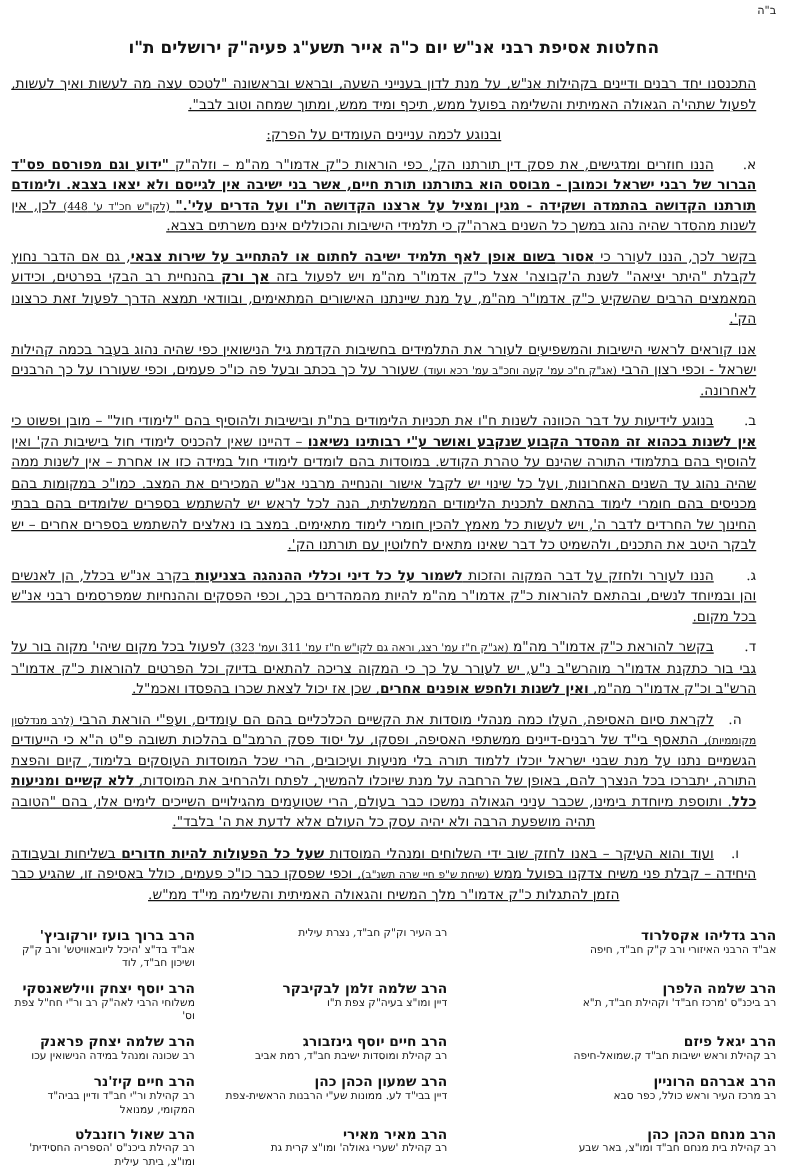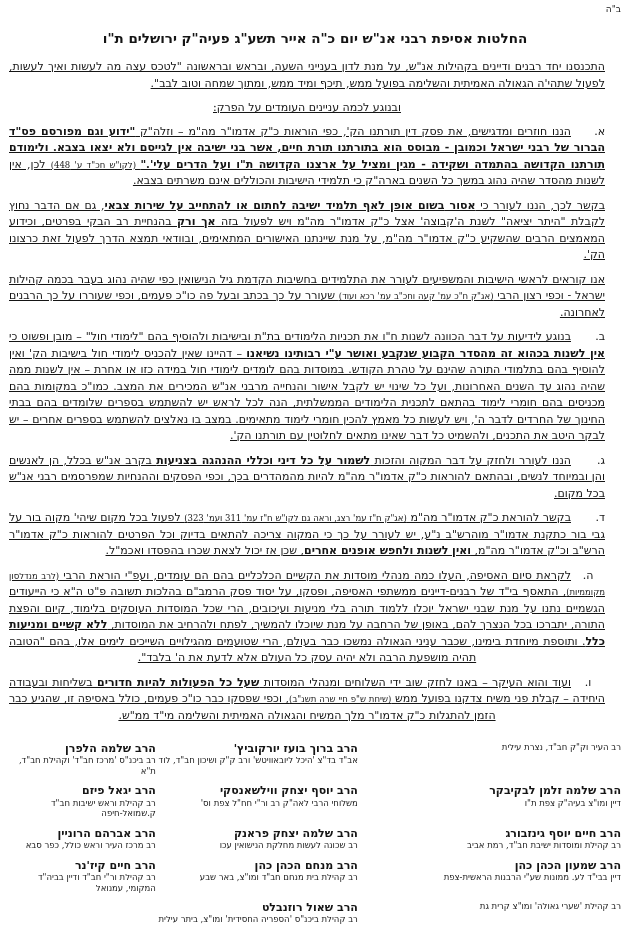--- a/index.html
+++ b/index.html
@@ -53,20 +53,24 @@
       <p class="para"><span class="seg">בקשר לכך, הננו לעורר כי </span><span class="seg b">אסור </span><span class="seg b u">בשום אופן</span><span class="seg b"> לאף תלמיד ישיבה לחתום או להתחייב על שירות צבאי</span><span class="seg">, גם אם הדבר נחוץ לקבלת "היתר יציאה" לשנת ה'קבוצה' אצל כ"ק אדמו"ר מה"מ ויש לפעול בזה </span><span class="seg b u">אך ורק</span><span class="seg"> בהנחיית רב הבקי בפרטים, וכידוע המאמצים הרבים שהשקיע כ"ק אדמו"ר מה"מ, על מנת שיינתנו האישורים המתאימים, ובוודאי תמצא הדרך לפעול זאת כרצונו הק'.</span></p>
       <p class="para"><span class="seg">אנו קוראים לראשי הישיבות והמשפיעים לעורר את התלמידים בחשיבות הקדמת גיל הנישואין כפי שהיה נהוג בעבר בכמה קהילות ישראל - וכפי רצון הרבי </span><span class="seg sm">(אג"ק ח"כ עמ' קעה וחכ"ב עמ' רכא ועוד)</span><span class="seg"> שעורר על כך בכתב ובעל פה כו"כ פעמים, וכפי שעוררו על כך הרבנים לאחרונה.</span></p>
       <p class="para"><span class="plabel">ב.</span><span class="seg">בנוגע לידיעות על דבר הכוונה לשנות ח"ו את תכניות הלימודים בת"ת ובישיבות ולהוסיף בהם "לימודי חול" – מובן ופשוט כי </span><span class="seg b u">אין לשנות בכהוא זה מהסדר הקבוע שנקבע ואושר ע"י רבותינו נשיאנו</span><span class="seg"> – דהיינו שאין להכניס לימודי חול בישיבות הק' ואין להוסיף בהם בתלמודי התורה שהינם על טהרת הקודש. במוסדות בהם לומדים לימודי חול במידה כזו או אחרת – אין לשנות ממה שהיה נהוג עד השנים האחרונות, ועל כל שינוי יש לקבל אישור והנחייה מרבני אנ"ש המכירים את המצב. כמו"כ במקומות בהם מכניסים בהם חומרי לימוד בהתאם לתכנית הלימודים הממשלתית, הנה לכל לראש יש להשתמש בספרים שלומדים בהם בבתי החינוך של החרדים לדבר ה', ויש לעשות כל מאמץ להכין חומרי לימוד מתאימים. במצב בו נאלצים להשתמש בספרים אחרים – יש לבקר היטב את התכנים, ולהשמיט כל דבר שאינו מתאים לחלוטין עם תורתנו הק'.</span></p>
       <p class="para"><span class="plabel">ג.</span><span class="seg">הננו לעורר ולחזק על דבר המקוה והזכות </span><span class="seg b">לשמור על כל דיני וכללי ההנהגה בצניעות</span><span class="seg"> בקרב אנ"ש בכלל, הן לאנשים והן ובמיוחד לנשים, ובהתאם להוראות כ"ק אדמו"ר מה"מ להיות מהמהדרים בכך, וכפי הפסקים וההנחיות שמפרסמים רבני אנ"ש בכל מקום.</span></p>
       <p class="para"><span class="plabel">ד.</span><span class="seg">בקשר להוראת כ"ק אדמו"ר מה"מ </span><span class="seg sm">(אג"ק ח"ז עמ' רצג, וראה גם לקו"ש ח"ז עמ' 311 ועמ' 323)</span><span class="seg"> לפעול בכל מקום שיהי' מקוה בור על גבי בור כתקנת אדמו"ר מוהרש"ב נ"ע, יש לעורר על כך כי המקוה צריכה להתאים בדיוק וכל הפרטים להוראות כ"ק אדמו"ר הרש"ב וכ"ק אדמו"ר מה"מ, </span><span class="seg b">ואין לשנות ולחפש אופנים אחרים</span><span class="seg">, שכן אז יכול לצאת שכרו בהפסדו ואכמ"ל.</span></p>
       <p class="para"><span class="plabel">ה.</span><span class="seg">לקראת סיום האסיפה, העלו כמה מנהלי מוסדות את הקשיים הכלכליים בהם הם עומדים, ועפ"י הוראת הרבי </span><span class="seg sm">(לרב מנדלסון מקוממיות)</span><span class="seg">, התאסף בי"ד של רבנים-דיינים ממשתפי האסיפה, ופסקו, על יסוד פסק הרמב"ם בהלכות תשובה פ"ט ה"א כי הייעודים הגשמיים נתנו על מנת שבני ישראל יוכלו ללמוד תורה בלי מניעות ועיכובים, הרי שכל המוסדות העוסקים בלימוד, קיום והפצת התורה, יתברכו בכל הנצרך להם, באופן של הרחבה על מנת שיוכלו להמשיך, לפתח ולהרחיב את המוסדות, </span><span class="seg b">ללא קשיים ומניעות כלל</span><span class="seg">. ותוספת מיוחדת בימינו, שכבר עניני הגאולה נמשכו כבר בעולם, הרי שטועמים מהגילויים השייכים לימים אלו, בהם "הטובה תהיה מושפעת הרבה ולא יהיה עסק כל העולם אלא לדעת את ה' בלבד".</span></p>
       <p class="para"><span class="plabel">ו.</span><span class="seg">ועוד והוא העיקר – באנו לחזק שוב ידי השלוחים ומנהלי המוסדות </span><span class="seg b">שעל כל הפעולות להיות חדורים</span><span class="seg"> בשליחות ובעבודה היחידה – קבלת פני משיח צדקנו בפועל ממש </span><span class="seg sm">(שיחת ש"פ חיי שרה תשנ"ב)</span><span class="seg">, וכפי שפסקו כבר כו"כ פעמים, כולל באסיפה זו, שהגיע כבר הזמן להתגלות כ"ק אדמו"ר מלך המשיח והגאולה האמיתית והשלימה מי"ד ממ"ש.</span></p>
     </div>
   <div id="signatures">
       <div class="sig">
+        <div class="sig-name">הרב גדליהו אקסלרוד</div>
+        <div class="sig-role">אב"ד הרבני האיזורי ורב ק"ק חב"ד, חיפה</div>
+      </div>
+      <div class="sig">
         <div class="sig-role">רב העיר וק"ק חב"ד, נצרת עילית</div>
       </div>
       <div class="sig">
         <div class="sig-name">הרב ברוך בועז יורקוביץ'</div>
         <div class="sig-role">אב"ד בד"צ 'היכל ליובאוויטש' ורב ק"ק ושיכון חב"ד, לוד</div>
       </div>
       <div class="sig">
         <div class="sig-name">הרב שלמה הלפרן</div>
         <div class="sig-role">רב ביכנ"ס 'מרכז חב"ד' וקהילת חב"ד, ת"א</div>
       </div>
@@ -81,39 +85,40 @@
       <div class="sig">
         <div class="sig-name">הרב יגאל פיזם</div>
         <div class="sig-role">רב קהילת וראש ישיבות חב"ד ק.שמואל-חיפה</div>
       </div>
       <div class="sig">
         <div class="sig-name">הרב חיים יוסף גינזבורג</div>
         <div class="sig-role">רב קהילת ומוסדות ישיבת חב"ד, רמת אביב</div>
       </div>
       <div class="sig">
         <div class="sig-name">הרב שלמה יצחק פראנק</div>
-        <div class="sig-role">רב שכונה לעשות מחלקת הנישואין עכו</div>
+        <div class="sig-role">רב שכונה ומנהל במידה הנישואין עכו</div>
       </div>
       <div class="sig">
         <div class="sig-name">הרב אברהם הרוניין</div>
         <div class="sig-role">רב מרכז העיר וראש כולל, כפר סבא</div>
       </div>
       <div class="sig">
         <div class="sig-name">הרב שמעון הכהן כהן</div>
         <div class="sig-role">דיין בבי"ד לע. ממונות שע"י הרבנות הראשית-צפת</div>
       </div>
       <div class="sig">
+        <div class="sig-name">הרב חיים קיז'נר</div>
+        <div class="sig-role">רב קהילת ור"י חב"ד ודיין בביה"ד המקומי, עמנואל</div>
+      </div>
+      <div class="sig">
         <div class="sig-name">הרב מנחם הכהן כהן</div>
         <div class="sig-role">רב קהילת בית מנחם חב"ד ומו"צ, באר שבע</div>
       </div>
       <div class="sig">
-        <div class="sig-name">הרב חיים קיז'נר</div>
-        <div class="sig-role">רב קהילת ור"י חב"ד ודיין בביה"ד המקומי, עמנואל</div>
-      </div>
-      <div class="sig">
+        <div class="sig-name">הרב מאיר מאירי</div>
         <div class="sig-role">רב קהילת 'שערי גאולה' ומו"צ קרית גת</div>
       </div>
       <div class="sig">
         <div class="sig-name">הרב שאול רוזנבלט</div>
         <div class="sig-role">רב קהילת ביכנ"ס 'הספריה החסידית' ומו"צ, ביתר עילית</div>
       </div>
     </div>
 
 </div>
 

